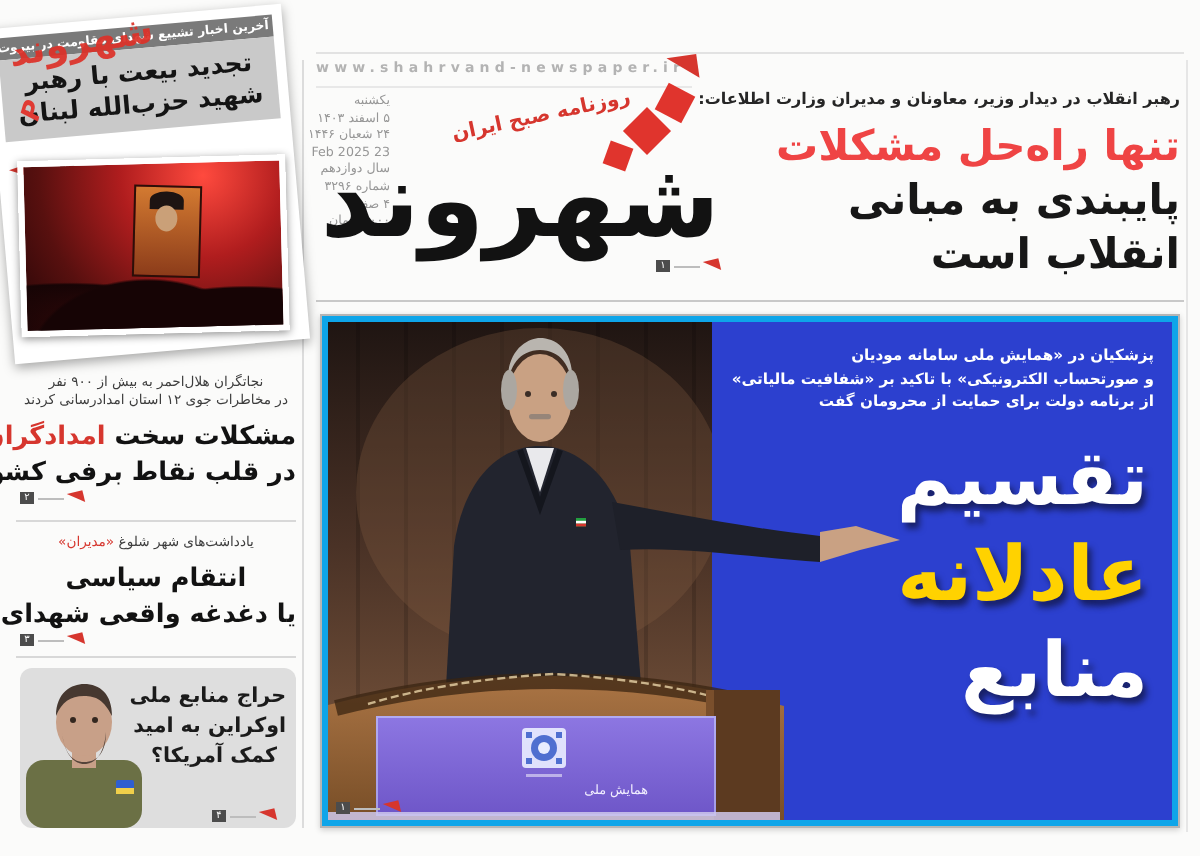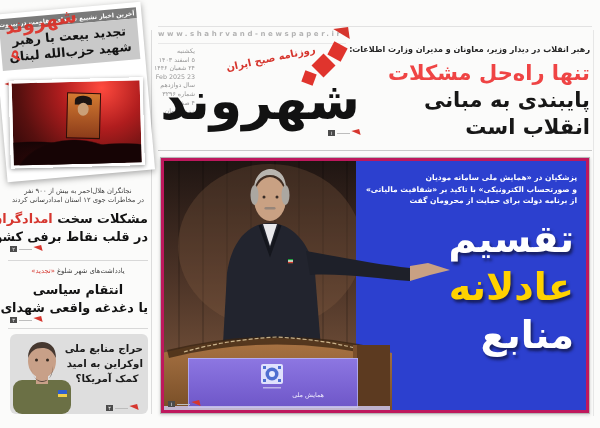--- a/index.html
+++ b/index.html
@@ -64,21 +64,21 @@
   .lh{font-size:12.8px;font-weight:800;color:#121212;line-height:18px;white-space:nowrap;}
   .red{color:#d6362e;}
   .lmark{left:10px;}
   
   .zbox{left:10px;top:334px;width:138px;height:80px;background:#dedede;border-radius:6px;}
   .zl-photo{position:absolute;left:2px;bottom:0;width:62px;height:78px;}
   .zl-text{position:absolute;right:5px;top:7px;width:72px;text-align:center;font-size:10.3px;font-weight:800;color:#1b1b1b;line-height:15px;}
   .zl-text div{white-space:nowrap;}
   .zmark{position:absolute;left:96px;bottom:3px;}
   
-  .card{left:160px;top:157px;width:430px;height:257px;border:1px solid #b5b5b5;background:#be185d;padding:3px;box-sizing:border-box;
+  .card{left:160px;top:157px;width:430px;height:257px;border:1px solid #b5b5b5;background:#0ea5e9;padding:3px;box-sizing:border-box;
         box-shadow:0 1px 3px rgba(0,0,0,.18);}
   .photo-wrap{position:relative;width:100%;height:100%;overflow:hidden;background:#2b1f1a;}
   .photo-wrap svg{position:absolute;inset:0;}
   .blue-kick{position:absolute;right:9px;top:11px;width:212px;text-align:right;color:#fff;font-size:7.6px;font-weight:bold;line-height:11.5px;}
   .blue-kick div{white-space:nowrap;overflow:visible;}
   .mega{position:absolute;right:12px;top:54px;text-align:right;font-weight:bold;letter-spacing:-1px;}
   .mega div{font-size:38px;line-height:48px;color:#fff;text-shadow:2px 3px 3px rgba(10,10,30,.6);white-space:nowrap;}
   .mega .yellow{color:#ffd200;}
   .podium-label{position:absolute;left:58px;top:230px;width:102px;text-align:right;color:#f2efff;font-size:6.4px;letter-spacing:1px;white-space:nowrap;}
   .card-mark{position:absolute;left:4px;bottom:3px;}
@@ -157,21 +157,21 @@
 </div>
 <span class="abs pmark lmark" style="top:246px;">
   <span class="pm-box">۲</span>
   <span class="pm-line"></span>
     <span class="pm-flag"></span>
 </span>
 <div class="abs ldiv" style="top:260px;"></div>
 
 <div class="abs lstory rtl" style="top:267px;">
   <div class="lk">
-    <span>یادداشت‌های شهر شلوغ </span><span class="red">«تجدید»</span>
+    <span>یادداشت‌های شهر شلوغ </span><span class="red">«مدیران»</span>
   </div>
   <div class="lh" style="margin-top:5px;">انتقام سیاسی</div>
   <div class="lh">یا دغدغه واقعی شهدای؟</div>
 </div>
 <span class="abs pmark lmark" style="top:317px;">
   <span class="pm-box">۳</span>
   <span class="pm-line"></span>
     <span class="pm-flag"></span>
 </span>
 <div class="abs ldiv" style="top:328px;"></div>

